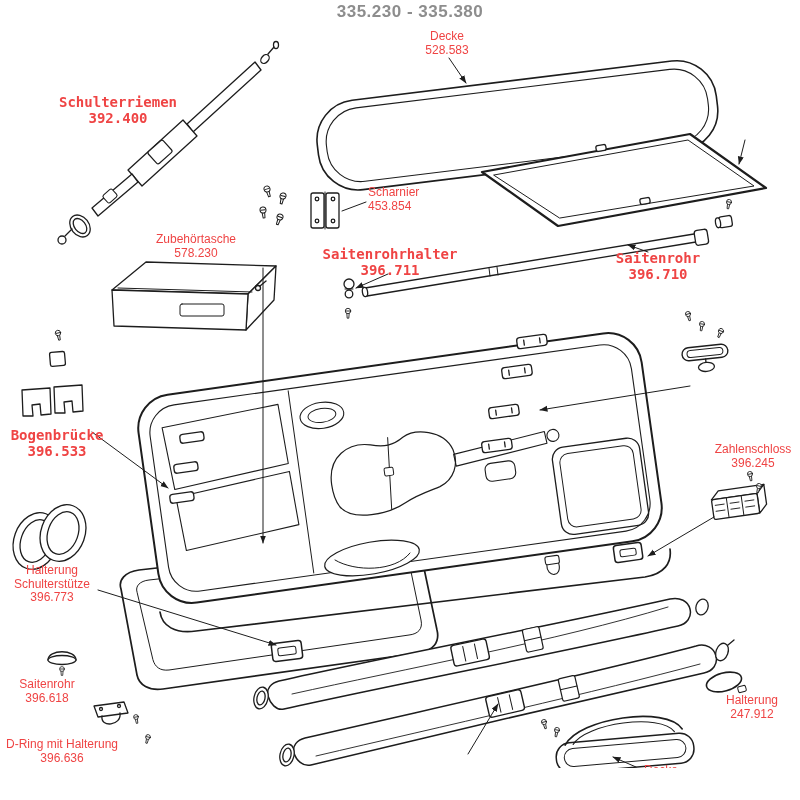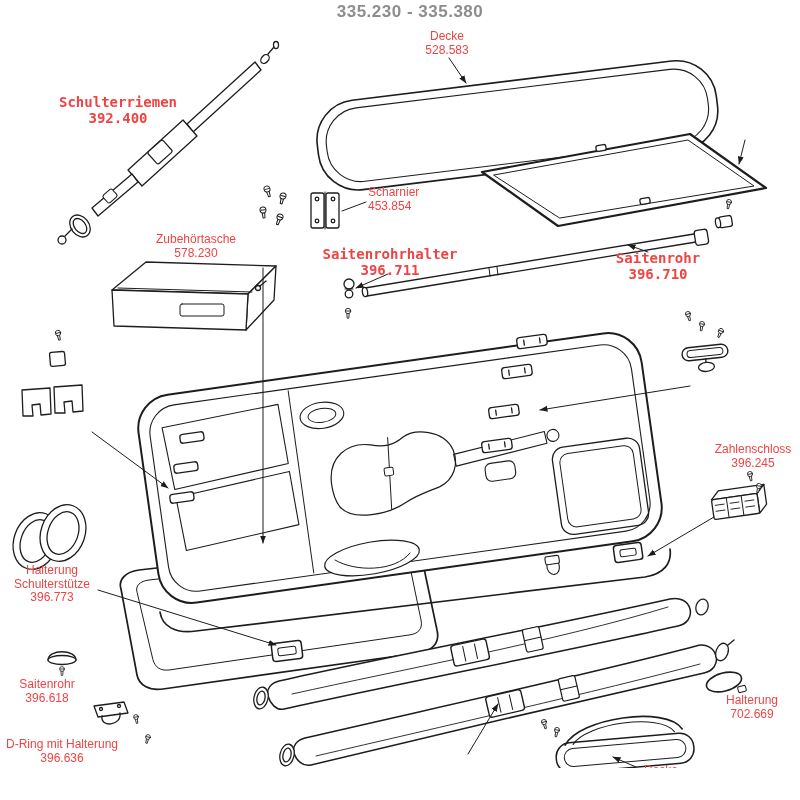--- a/index.html
+++ b/index.html
@@ -331,20 +331,24 @@
   <div>Saitenrohrhalter</div>
   <div>396.711</div>
 </div>
 
 <div class="label bold" style="left:658px;top:251px;width:110px">
   <div>Saitenrohr</div>
   <div>396.710</div>
 </div>
 
 
+<div class="label bold" style="left:57px;top:428px;width:110px">
+  <div>Bogenbrücke</div>
+  <div>396.533</div>
+</div>
 
 <div class="label" style="left:753px;top:443px;width:100px">
   <div>Zahlenschloss</div>
   <div>396.245</div>
 </div>
 
 <div class="label" style="left:52px;top:564px;width:100px">
   <div>Halterung Schulterstütze</div>
   <div>396.773</div>
 </div>
@@ -355,21 +359,21 @@
 </div>
 
 <div class="label" style="left:62px;top:738px;width:130px">
   <div>D-Ring mit Halterung</div>
   <div>396.636</div>
 </div>
 
 
 <div class="label" style="left:752px;top:694px;width:90px">
   <div>Halterung</div>
-  <div>702.669</div>
+  <div>247.912</div>
 </div>
 
 <div class="label" style="left:661px;top:764px;width:80px">
   <div>Decke</div>
   <div>396.420</div>
 </div>
 
 </div>
 
 </body></html>

